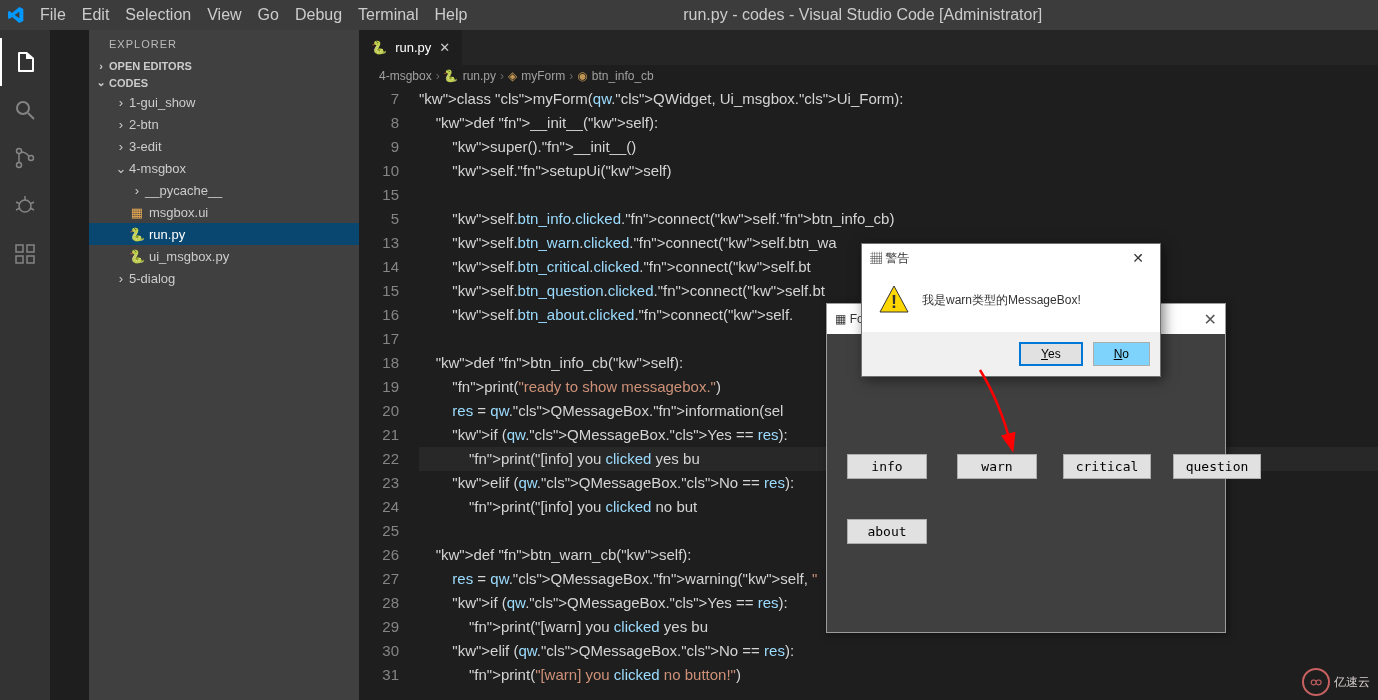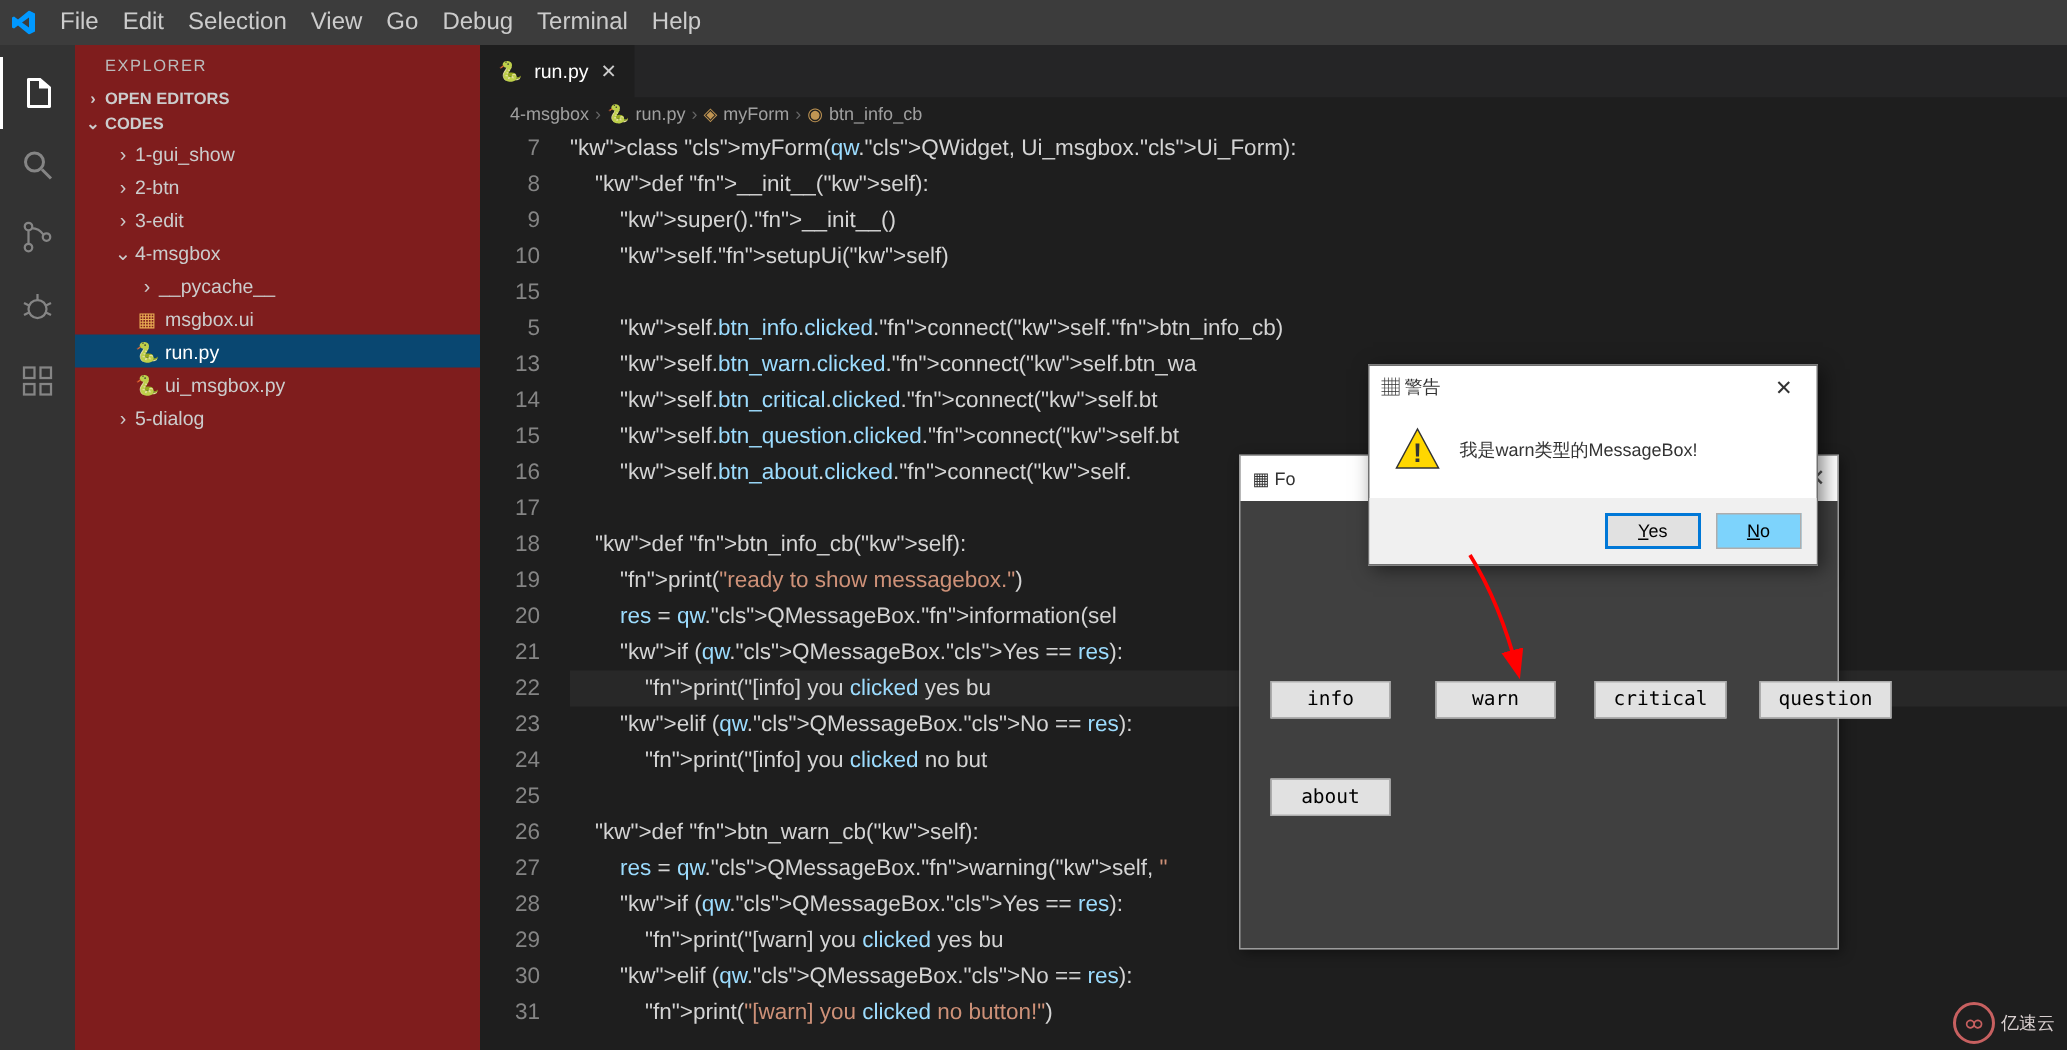--- a/index.html
+++ b/index.html
@@ -5,21 +5,21 @@
 * { margin:0; padding:0; box-sizing:border-box; font-family:"Segoe UI",Arial,sans-serif; }
 body { width:1378px; height:700px; background:#1e1e1e; color:#ccc; overflow:hidden; position:relative; font-size:13px; }
 .titlebar { height:30px; background:#3c3c3c; display:flex; align-items:center; padding:0 8px; color:#ccc; font-size:16px; }
 .titlebar .logo { width:16px; height:16px; margin-right:8px; }
 .titlebar .menu-item { padding:0 8px; cursor:pointer; }
 .titlebar .title-center { flex:1; text-align:center; color:#ccc; }
 .main { display:flex; height:670px; }
 .activitybar { width:50px; background:#333; display:flex; flex-direction:column; align-items:center; padding-top:8px; }
 .activitybar .ab-icon { width:50px; height:48px; display:flex; align-items:center; justify-content:center; cursor:pointer; fill:#858585; }
 .activitybar .ab-icon.active { border-left:2px solid #fff; fill:#fff; }
-.sidebar { width:270px; background:#7f1d1d; color:#ccc; display:flex; flex-direction:column; }
+.sidebar { width:270px; background:#404040; color:#ccc; display:flex; flex-direction:column;margin-left:39px; }
 .sidebar-title { padding:8px 20px; font-size:11px; letter-spacing:1px; color:#bbb; }
 .sidebar-section { padding:2px 4px; font-size:11px; font-weight:bold; color:#ccc; display:flex; align-items:center; cursor:pointer; }
 .sidebar-section .chev { width:16px; text-align:center; }
 .tree-item { padding:2px 4px 2px 24px; font-size:13px; display:flex; align-items:center; cursor:pointer; height:22px; }
 .tree-item.selected { background:#094771; color:#fff; }
 .tree-item .chev { width:16px; text-align:center; color:#ccc; }
 .tree-item .ficon { width:16px; margin-right:4px; text-align:center; }
 .indent1 { padding-left:40px; }
 .editor { flex:1; background:#1e1e1e; display:flex; flex-direction:column; position:relative; }
 .tabbar { height:35px; background:#252526; display:flex; align-items:stretch; }
@@ -31,21 +31,21 @@
 .code-area { flex:1; display:flex; font-family:Consolas,monospace; font-size:15px; line-height:24px; overflow:hidden; }
 .gutter { width:60px; text-align:right; color:#858585; padding-right:20px; user-select:none; }
 .code { flex:1; white-space:pre; color:#d4d4d4; position:relative; } .str { color:#ce9178; } .var { color:#9cdcfe;margin-top:20px; }
 .hl-line { background:#282828; display:inline-block; width:100%; }
 
 .form-win { position:absolute; left:826px; top:303px; width:400px; height:330px; background:#404040; border:1px solid #9c9c9c; box-shadow:2px 2px 8px rgba(0,0,0,0.4); }
 .form-titlebar { height:30px; background:#fff; display:flex; align-items:center; padding:0 8px; font-size:12px; color:#333; justify-content:space-between; }
 .form-body { padding:120px 20px 20px 20px; display:grid; grid-template-columns:repeat(4,1fr); gap:40px 30px; justify-items:center; }
 .form-btn { background:#e1e1e1; border:1px solid #adadad; padding:4px 12px; font-size:13px; font-family:Consolas,monospace; cursor:pointer; min-width:80px; }
 
-.msgbox { position:absolute; left:912px; top:243px; width:300px; background:#fff; border:1px solid #707070; box-shadow:3px 3px 12px rgba(0,0,0,0.5); }
+.msgbox { position:absolute; left:861px; top:243px; width:300px; background:#fff; border:1px solid #707070; box-shadow:3px 3px 12px rgba(0,0,0,0.5); }
 .msgbox-titlebar { height:28px; display:flex; align-items:center; justify-content:space-between; padding:0 8px; font-size:12px; color:#333; }
 .msgbox-titlebar .mx { font-size:14px; cursor:pointer; padding:0 8px; }
 .msgbox-body { padding:12px 16px 16px 16px; display:flex; align-items:center; gap:12px; font-size:12px; color:#333; }
 .warn-icon { width:32px; height:32px; }
 .msgbox-footer { background:#f0f0f0; padding:10px; display:flex; justify-content:flex-end; gap:10px; }
 .msgbox-btn { padding:3px 20px; font-size:12px; background:#7dd3fc; border:1px solid #adadad; cursor:pointer; }
 .msgbox-btn.primary { border:2px solid #0078d7; background:#e1e1e1; }
 .arrow { position:absolute; pointer-events:none; }
 .watermark { position:absolute; right:8px; bottom:4px; font-size:12px; color:#d9d0d0; display:flex; align-items:center; gap:4px; }
 .watermark .wm-icon { width:28px; height:28px; border:2px solid #c76060; border-radius:50%; display:flex; align-items:center; justify-content:center; color:#c76060; font-weight:bold; }
@@ -61,20 +61,21 @@
       <path fill="#0098ff" d="M23 3L17 0 6 9 2 6 0 7v10l2 1 4-3 11 9 6-3V3zM17 17l-7-5 7-5v10z"></path>
     </svg>
   <span class="menu-item">File</span>
   <span class="menu-item">Edit</span>
   <span class="menu-item">Selection</span>
   <span class="menu-item">View</span>
   <span class="menu-item">Go</span>
   <span class="menu-item">Debug</span>
   <span class="menu-item">Terminal</span>
   <span class="menu-item">Help</span>
+  <span class="title-center">run.py - codes - Visual Studio Code [Administrator]</span>
   <span style="width:120px"></span>
 </div>
 
 <div class="main">
 
   <div class="activitybar">
     <div class="ab-icon active">
         <svg width="24" height="24" viewBox="0 0 24 24">
           <path fill="currentColor" d="M3 3h6v6H3zM3 11h6v10H3zM11 3h10v6H11zM11 11h10v10H11z" opacity="0"></path>
           <path fill="#fff" d="M13 2H5C4 2 4 3 4 3v18c0 1 1 1 1 1h14c1 0 1-1 1-1V8l-7-6zm5 18H6V4h6v5h6v11z"></path>

